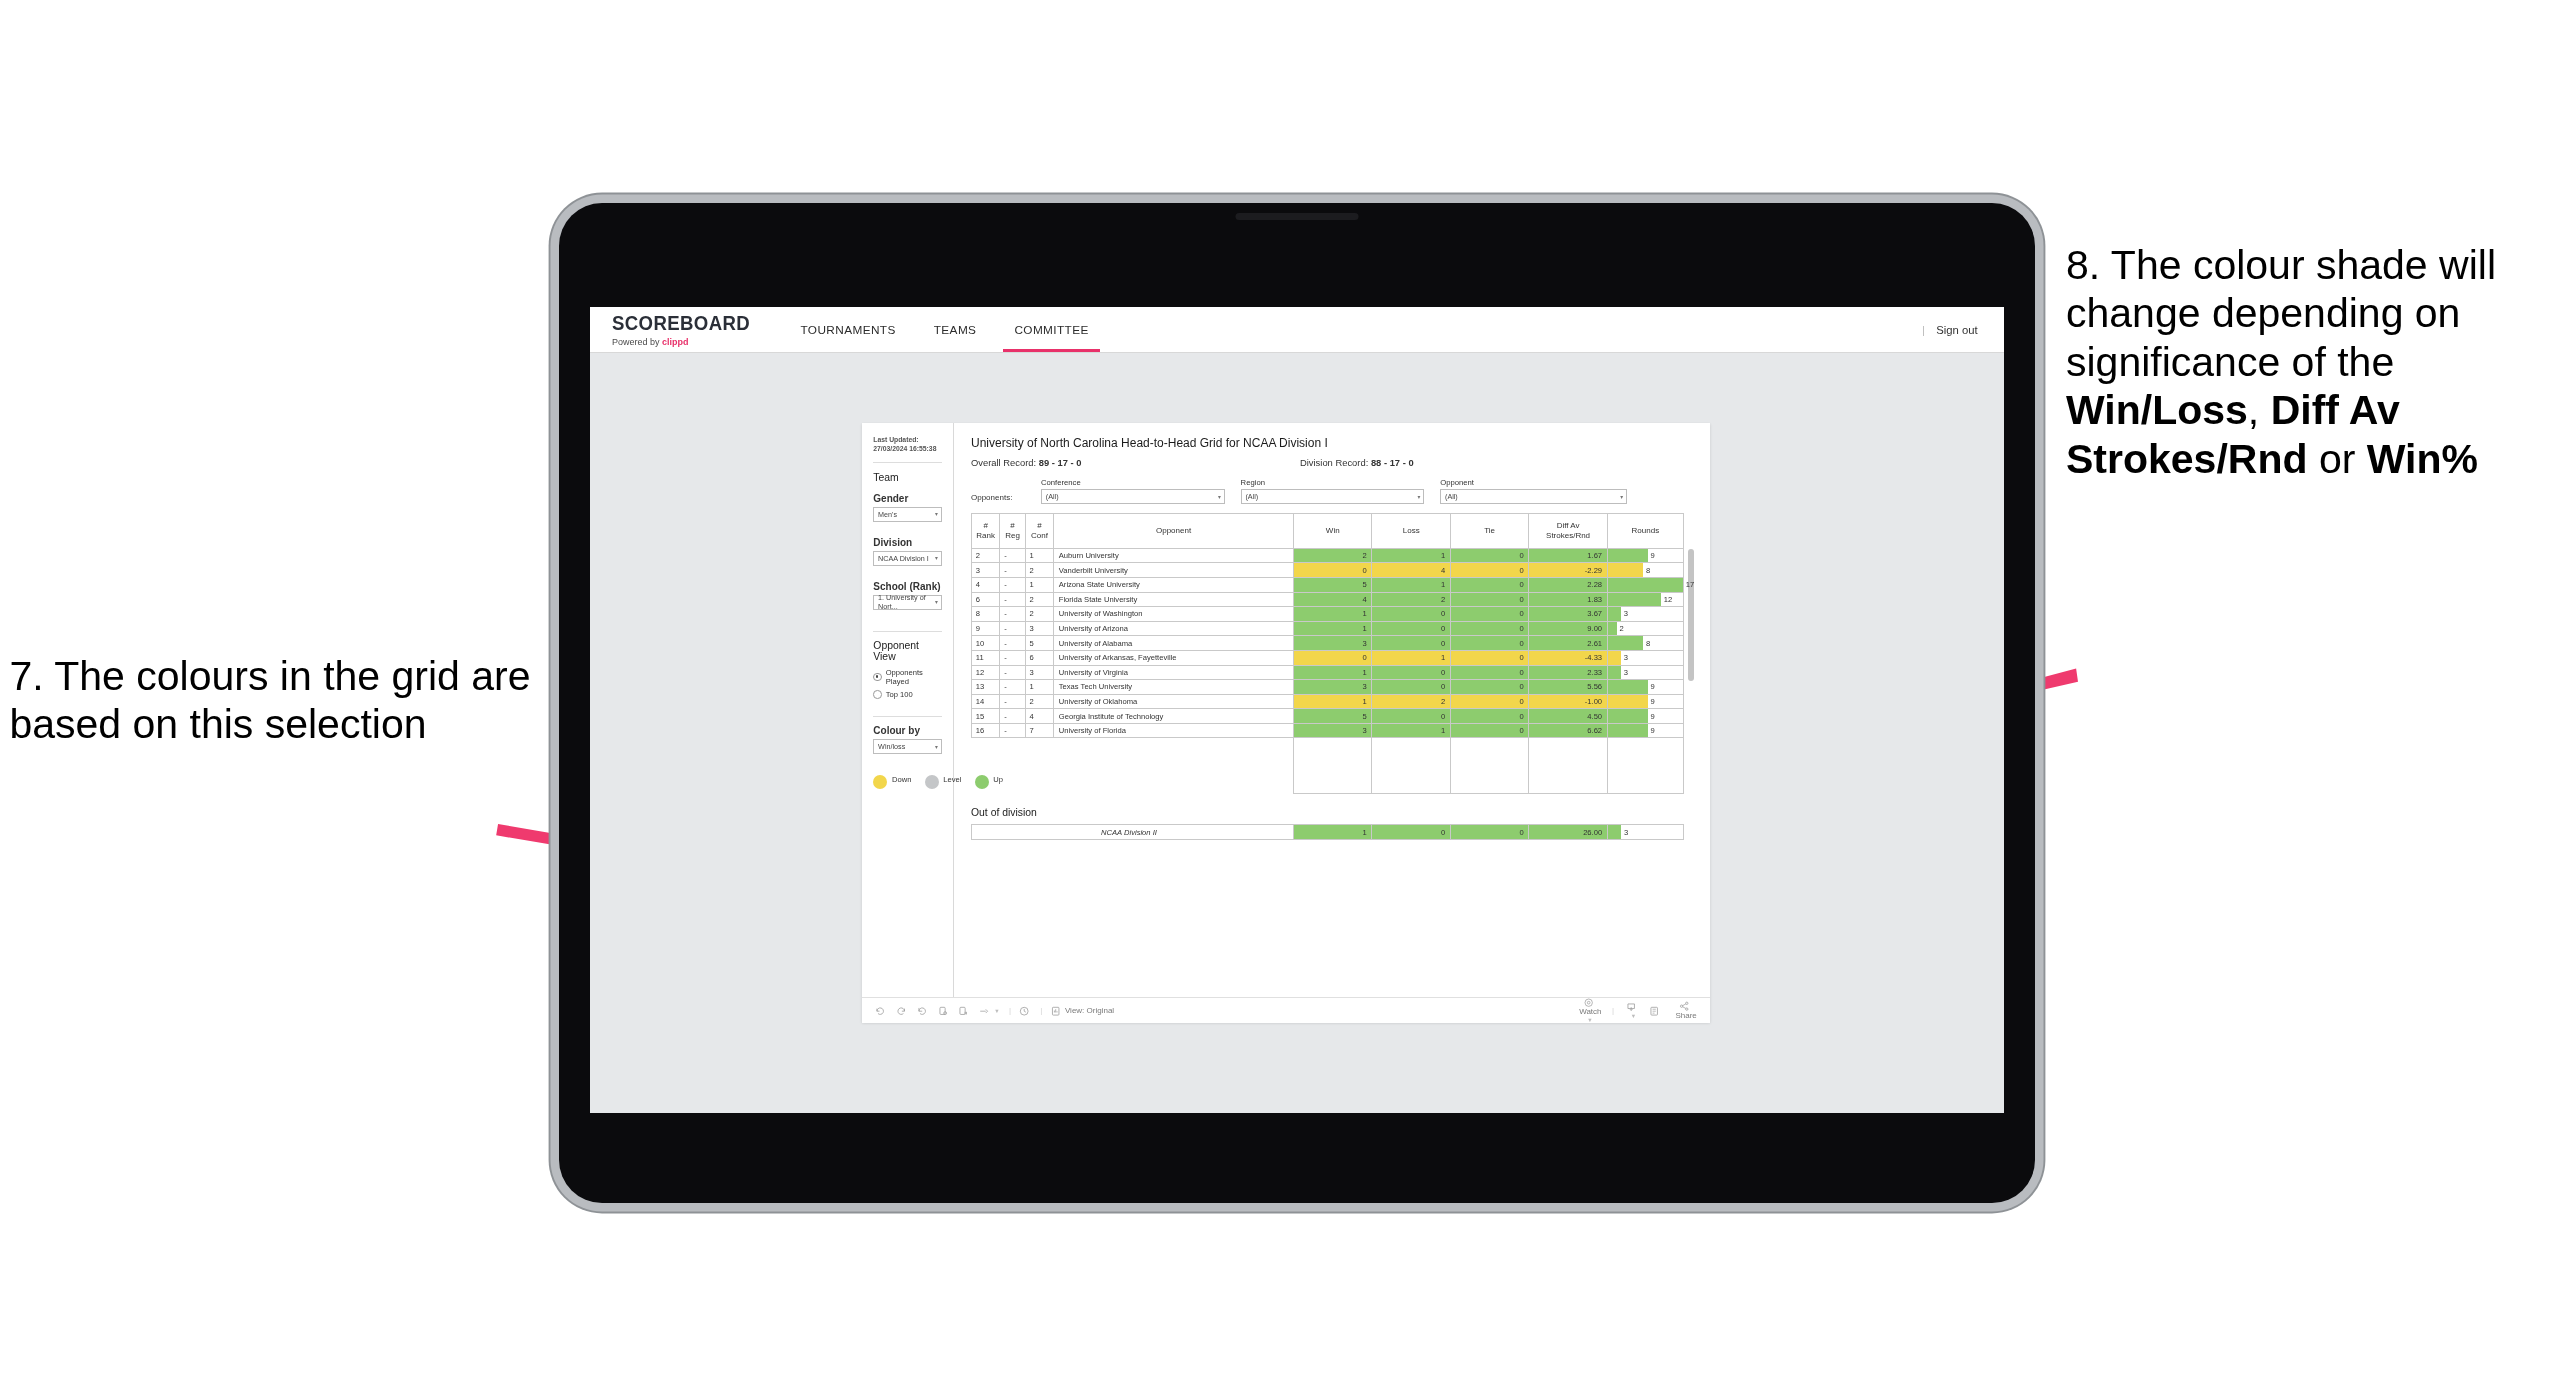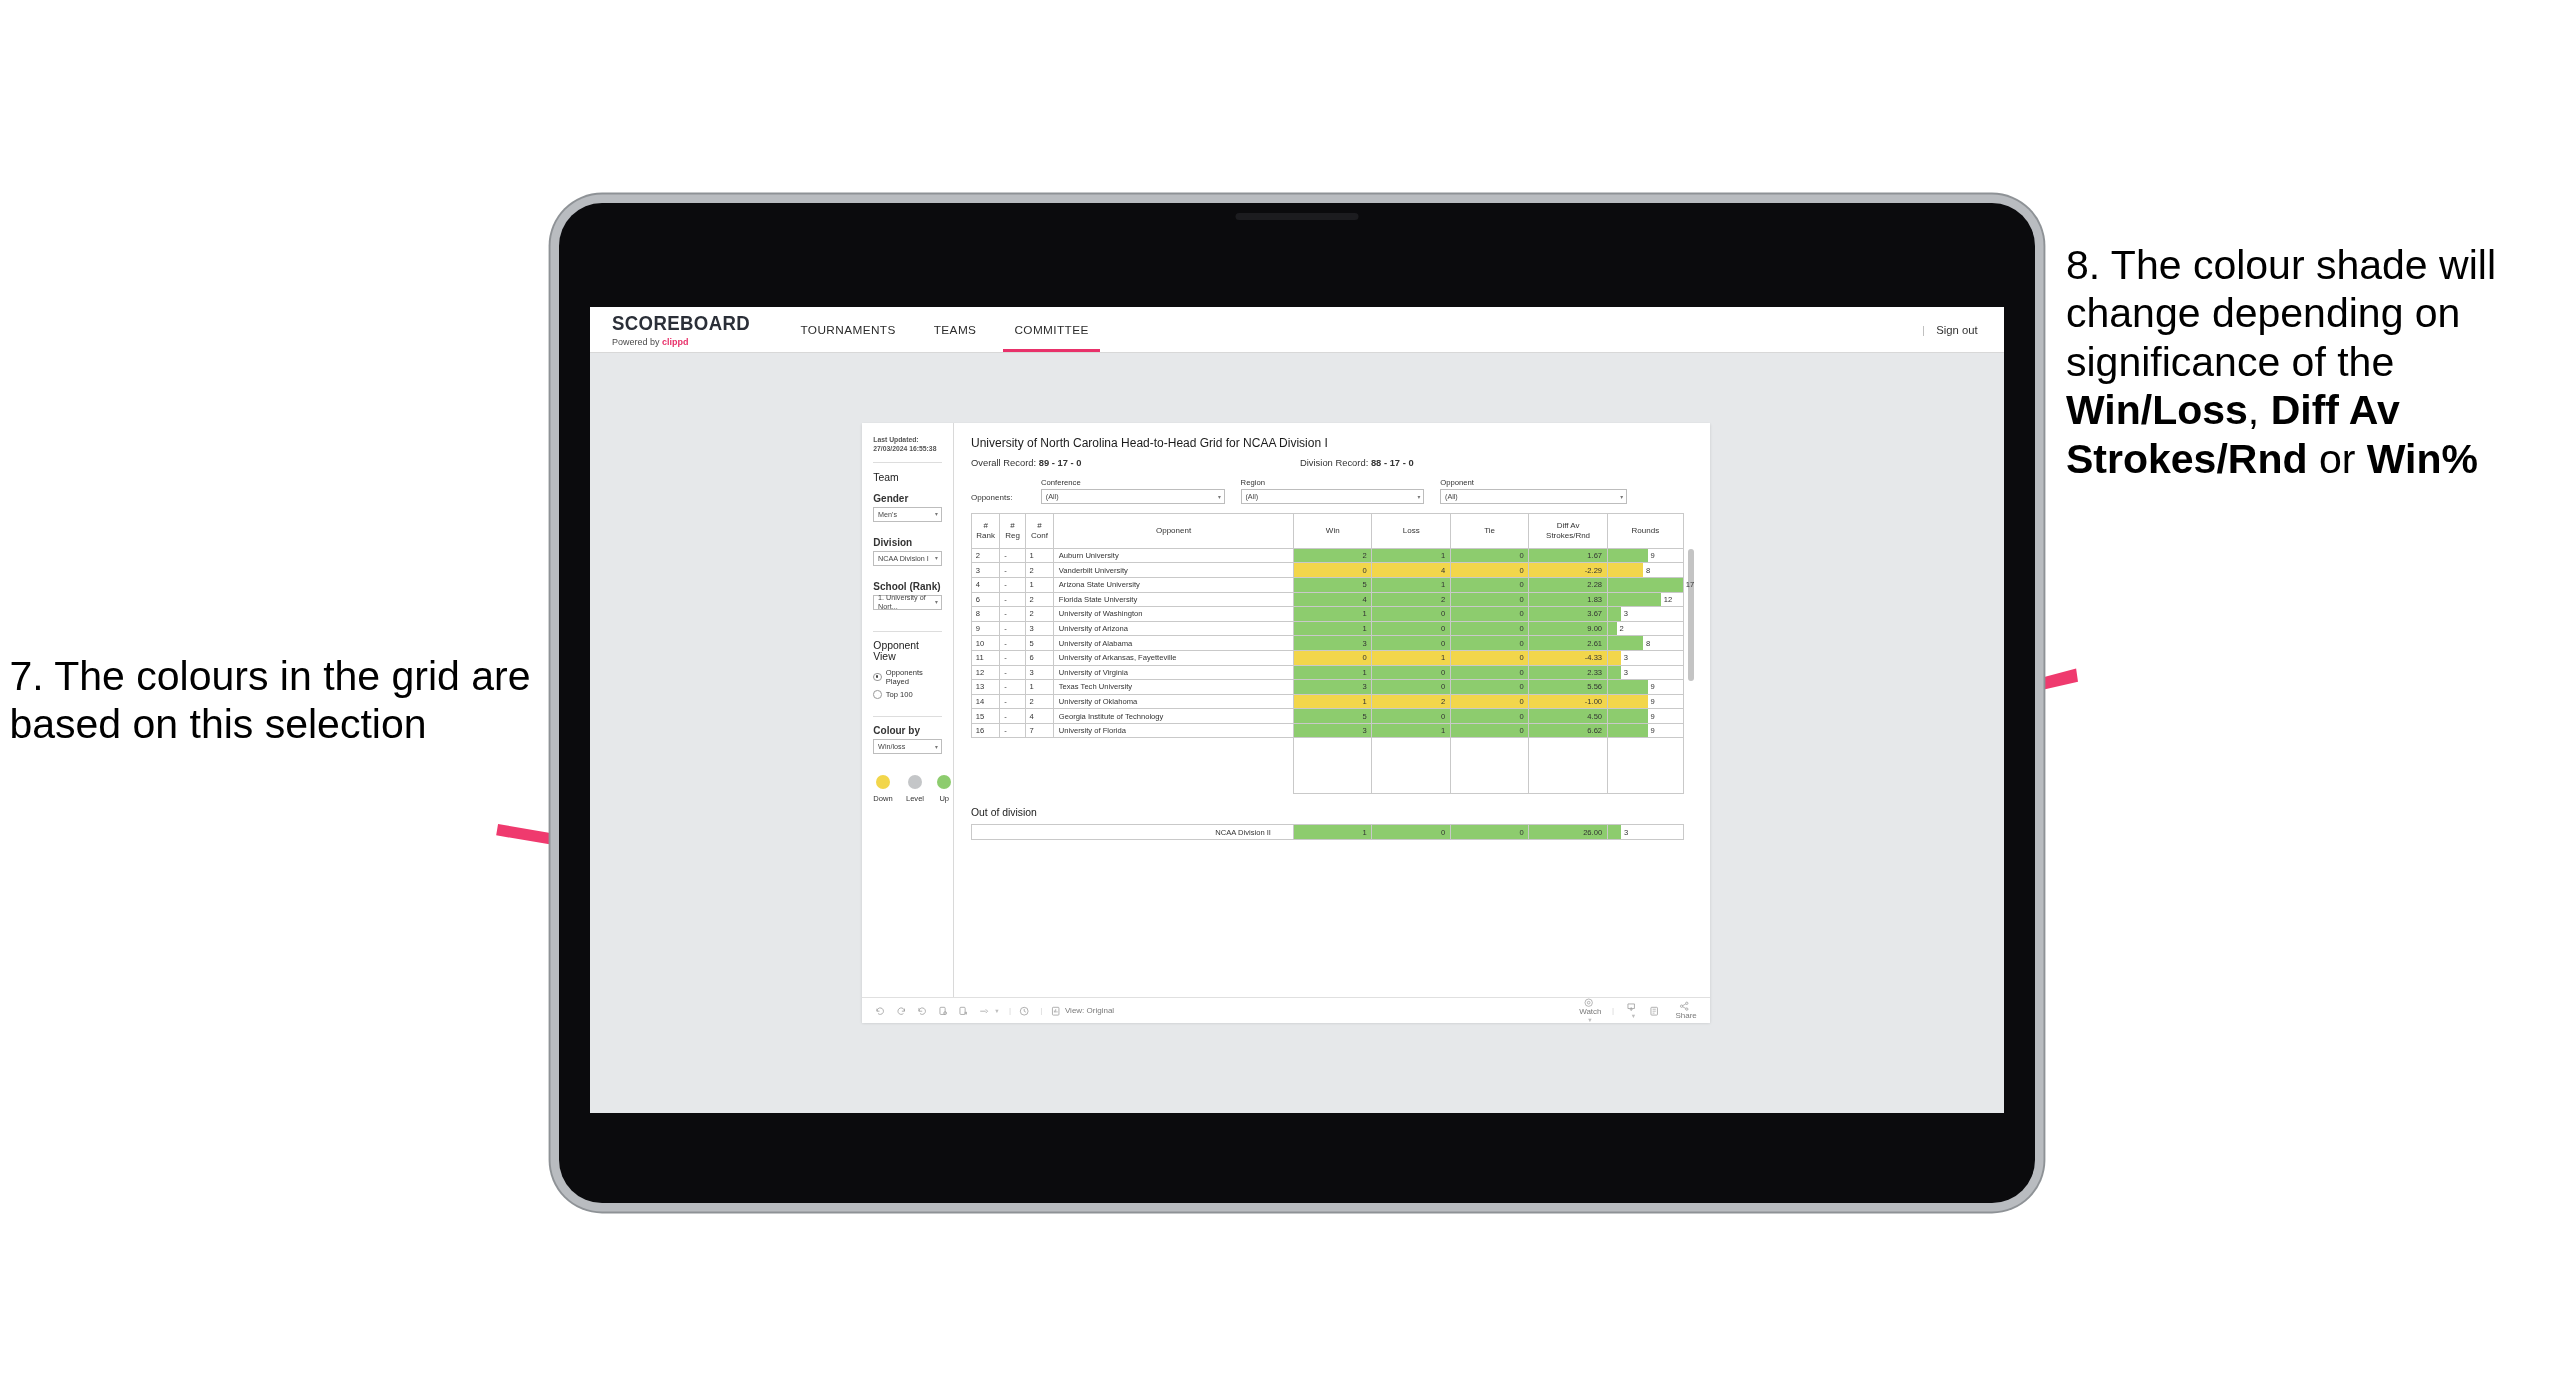--- a/index.html
+++ b/index.html
@@ -75,21 +75,21 @@
     align-items:center;justify-content:space-between;padding:0 2.8px 0 3.8px;
     font-size:7.2px;color:#444;margin-bottom:15px;cursor:pointer;}
   .sel .cv{font-size:5.7px;color:#777;}
   .radio-row{display:flex;align-items:center;gap:3.8px;margin-bottom:3.8px;
     font-size:7.6px;color:#333;cursor:pointer;}
   .rd{width:6.6px;height:6.6px;border:0.9px solid #999;border-radius:50%;
     background:#fff;position:relative;flex:0 0 auto;}
   .rd.on::after{content:"";position:absolute;left:1.4px;top:1.4px;
     width:2.8px;height:2.8px;border-radius:50%;background:#444;}
   #legend{display:flex;gap:13.2px;margin-top:21px;}
-  .lg{display:flex;flex-direction:column;align-items:center;gap:4.7px;}
+  .lg{display:flex;flex-direction:row;gap:4.7px;}
   .lg .dot{width:14px;height:14px;border-radius:50%;}
   .lg .lbl{font-size:7.6px;color:#333;}
 
   
   #rpanel{flex:1;padding:13.2px 15px 0 17px;box-sizing:border-box;min-width:0;}
   #viz-title{font-size:12px;color:#1b1b1b;margin-bottom:6.6px;}
   #rec-row{display:flex;font-size:9.4px;color:#333;margin-bottom:10.4px;}
   #rec-row .r1{width:329px;}
   #rec-row b{font-weight:bold;}
   #filters{display:flex;align-items:flex-end;margin-bottom:8.5px;gap:0;}
@@ -115,21 +115,21 @@
   .bar{position:absolute;left:0;top:0;bottom:0;}
   .bar-txt{position:relative;z-index:2;display:block;padding-left:2.8px;
     font-size:7.6px;}
   .pad-block td{height:55px;border-top:none;}
   #tbl-wrap{position:relative;width:713px;}
   #vscroll{position:absolute;right:-10.4px;top:36px;width:6.6px;height:132px;
     background:#c4c4c4;border-radius:3.8px;}
   #outdiv-h{font-size:10.4px;color:#222;margin:12.3px 0 6.6px 0;}
   table.out{width:713px;}
   table.out td{height:14px;}
-  td.outlabel{text-align:right;padding-right:22px;}
+  td.outlabel{text-align:center;padding-right:7px;font-style:italic;}
 
   
   #toolbar{height:24.6px;border-top:0.9px solid #e0e0e0;display:flex;
     align-items:center;padding:0 13.2px;font-size:8px;color:#7a7a7a;
     background:#fff;}
   .tb-i{margin-right:10.4px;display:flex;align-items:center;cursor:pointer;}
   .tb-sep{color:#d4d4d4;margin:0 8.5px 0 0;}
   .tb-grp-right{margin-left:auto;display:flex;align-items:center;}
   .tb-grp-right .tb-i{margin-left:12.3px;margin-right:0;flex-direction:column;}
   svg{display:block;}

